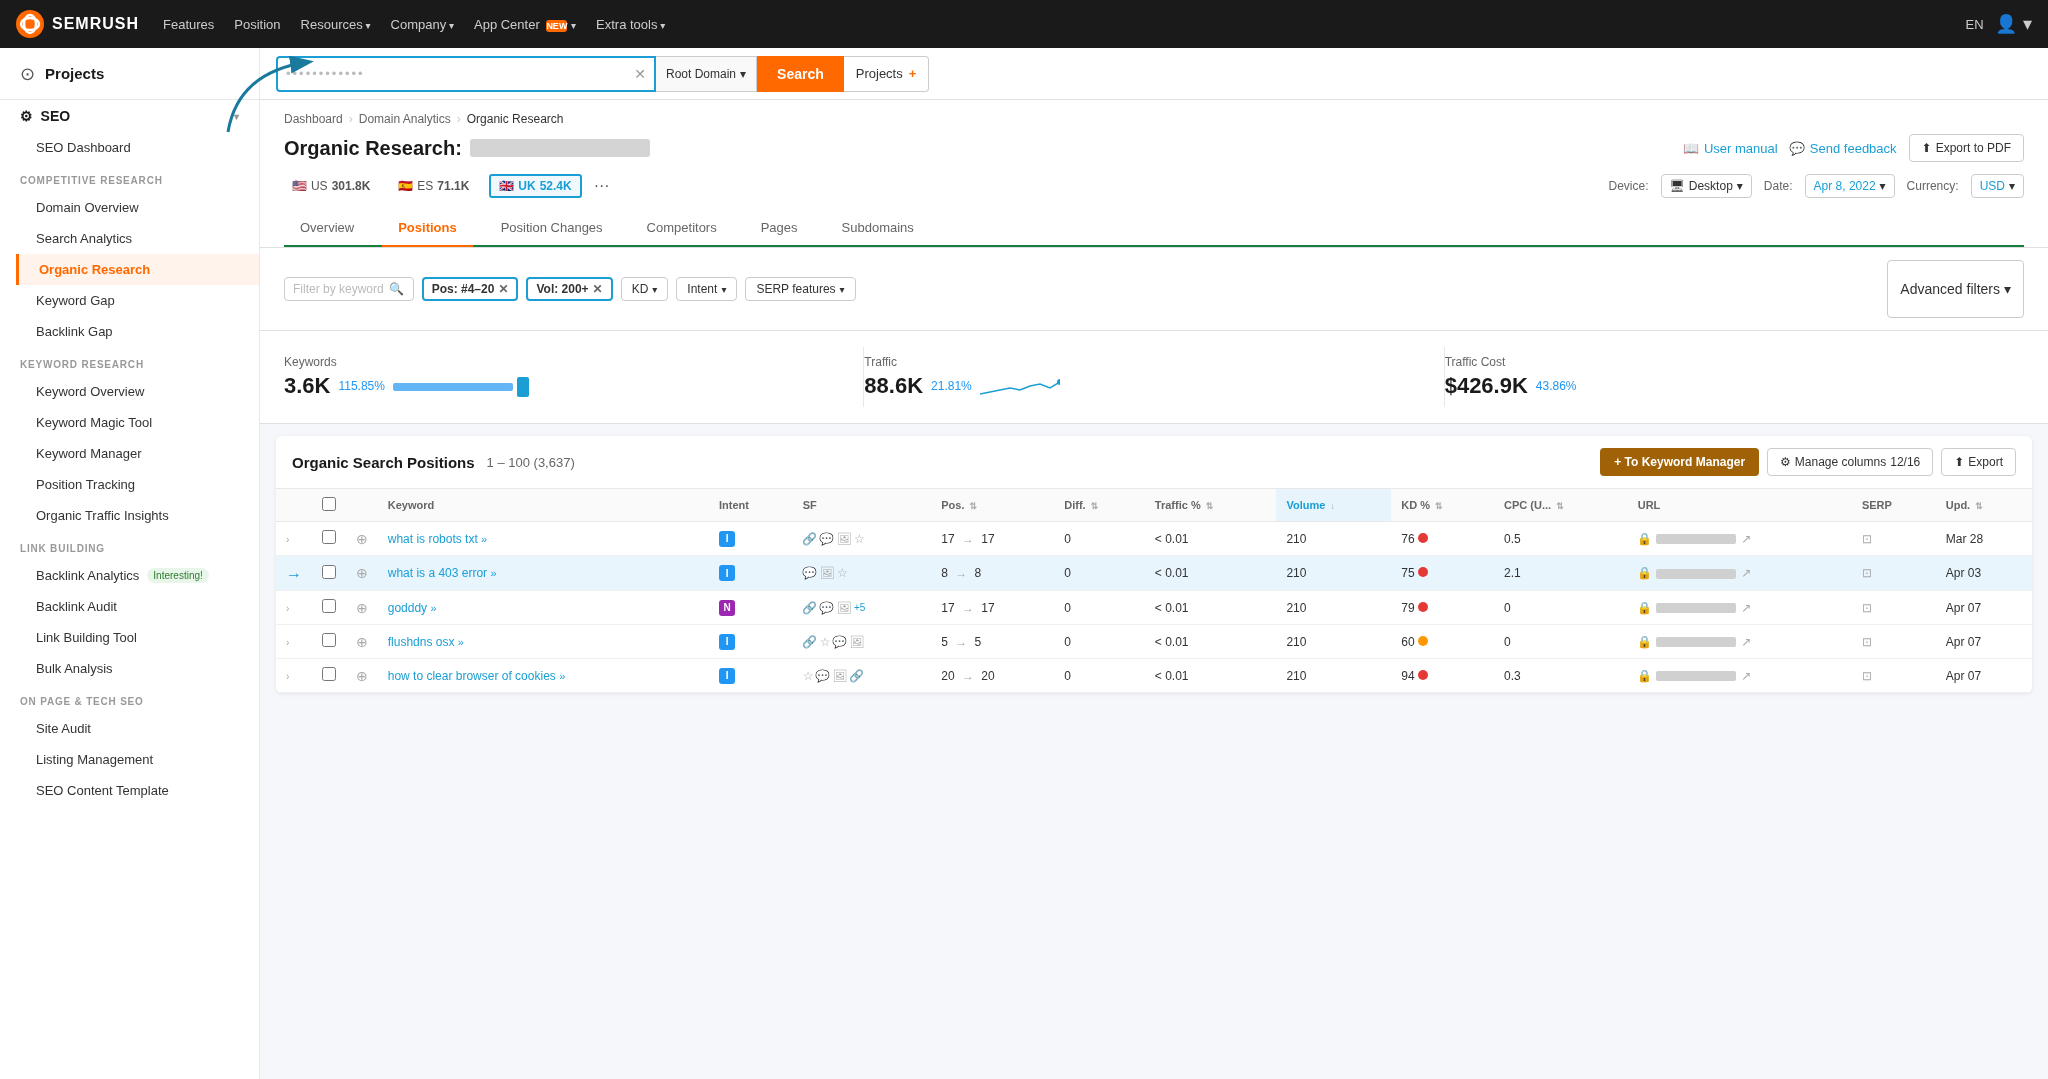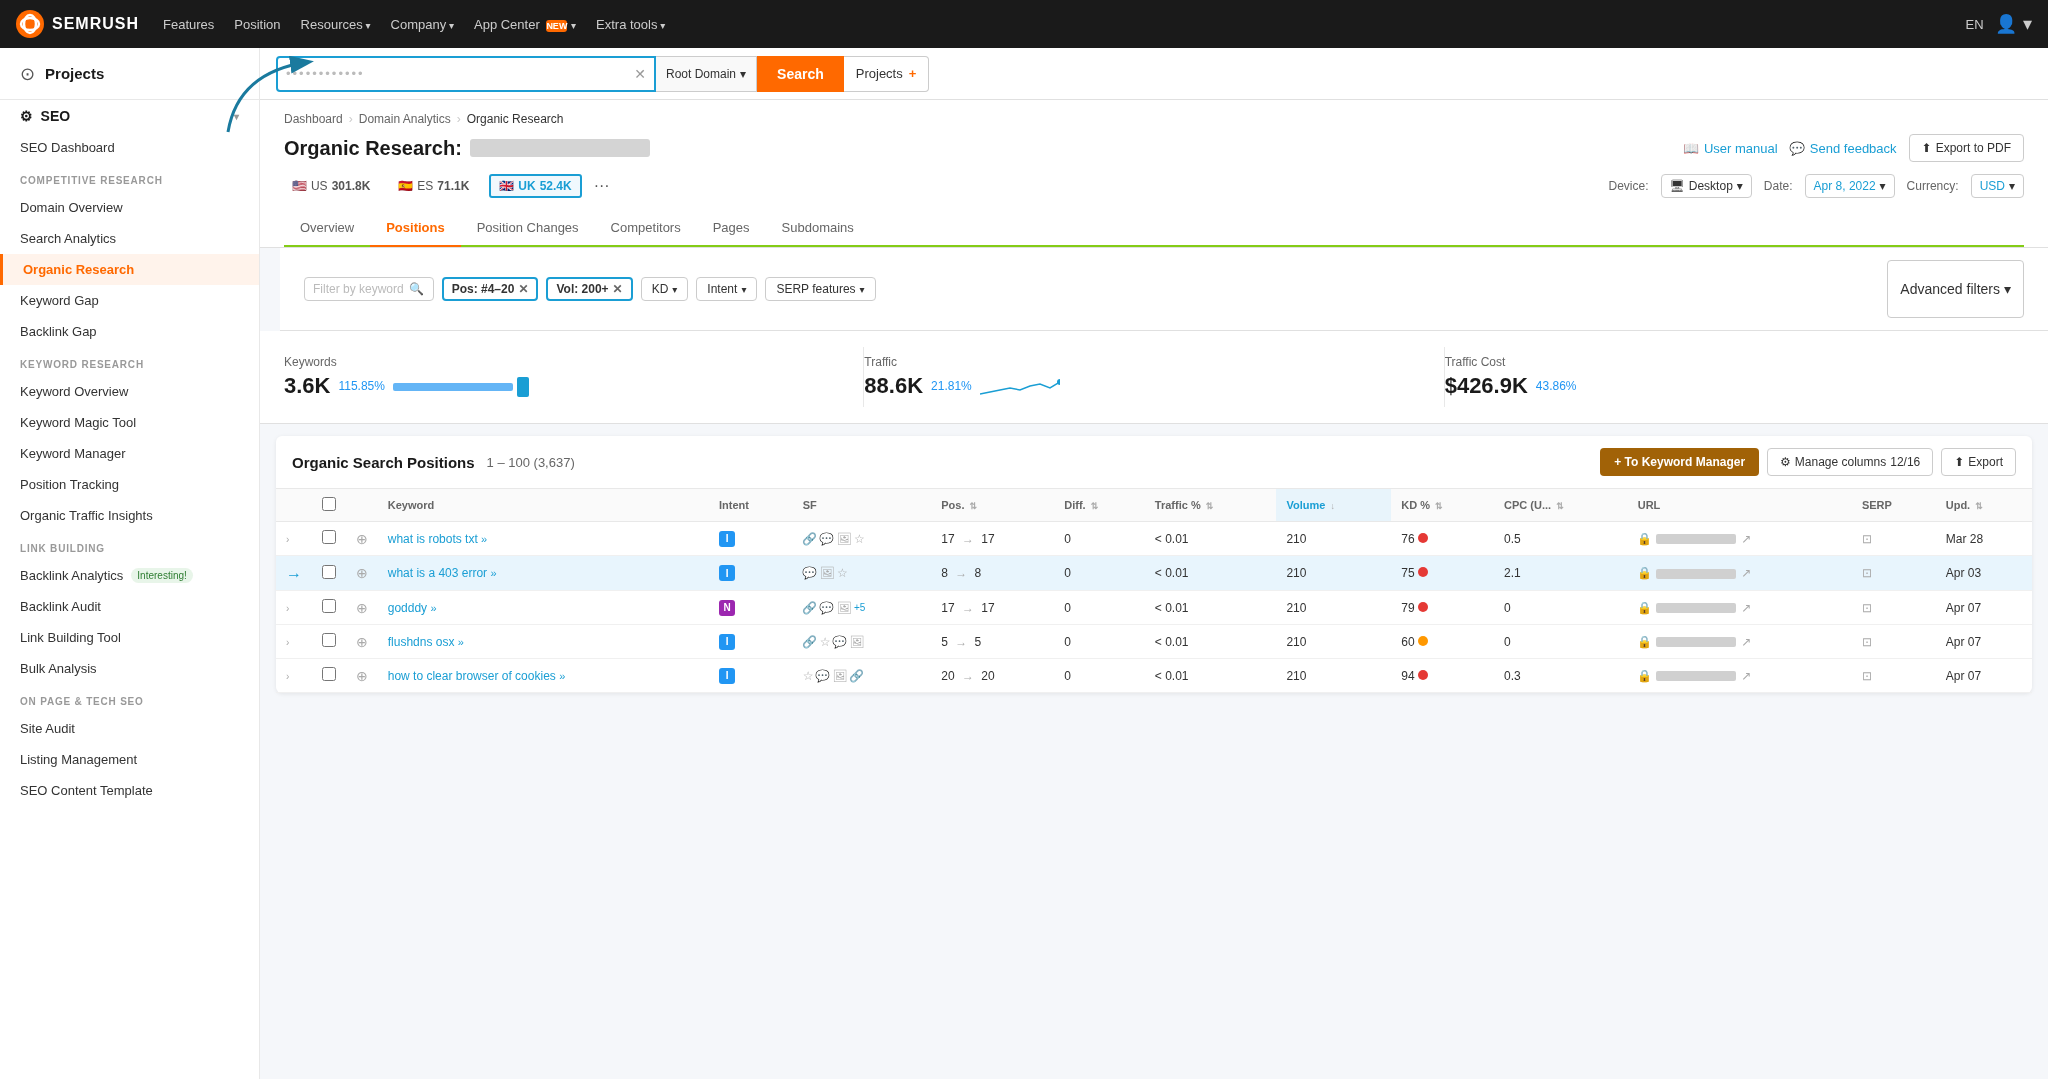--- a/index.html
+++ b/index.html
@@ -135,20 +135,21 @@
       text-transform: uppercase;
     }
     .sidebar-item {
       display: flex;
       align-items: center;
       padding: 8px 20px;
       cursor: pointer;
       color: #333;
       font-size: 13px;
       position: relative;
+      margin-left: 16px;
     }
     .sidebar-item.active {
       background: #fff3eb;
       color: #ff6900;
       font-weight: 600;
       border-left: 3px solid #ff6900;
     }
     .sidebar-group {
       display: flex;
       align-items: center;
@@ -260,42 +261,41 @@
       border: 1px solid #ccc;
       padding: 4px 8px;
       border-radius: 4px;
       cursor: pointer;
       background: #fff;
     }
 
     
     .tabs {
       display: flex;
-      gap: 0;
-      border-bottom: 2px solid #84cc16;
+      gap: 12px;
+      border-bottom: 2px solid #15803d;
     }
     .tab {
       padding: 10px 16px;
       font-size: 13px;
       cursor: pointer;
       color: #666;
       border-bottom: 2px solid transparent;
       margin-bottom: -2px;
     }
     .tab.active { color: #ff6900; border-bottom: 2px solid #ff6900; font-weight: 600; }
 
     
     .filters-row {
       background: #fff;
       padding: 12px 24px;
       display: flex;
       align-items: center;
       gap: 8px;
       border-bottom: 1px solid #e0e0e0;
-      margin-left: 20px;
     }
     .keyword-filter {
       display: flex;
       align-items: center;
       border: 1px solid #ccc;
       border-radius: 4px;
       padding: 4px 8px;
       background: #fff;
       font-size: 12px;
       color: #999;

